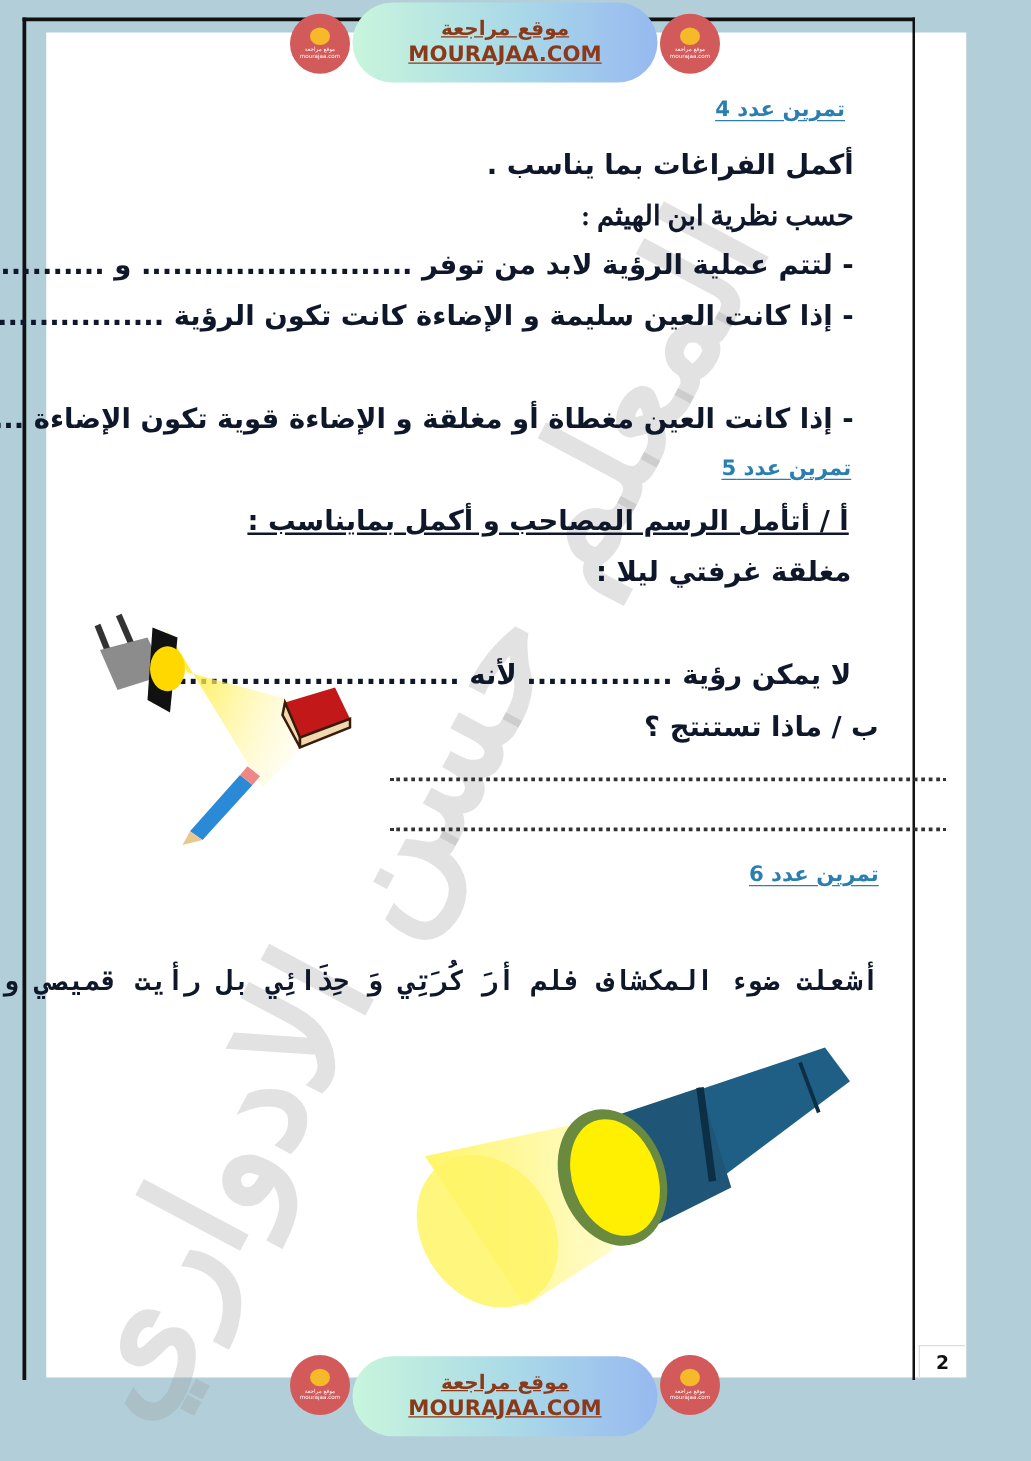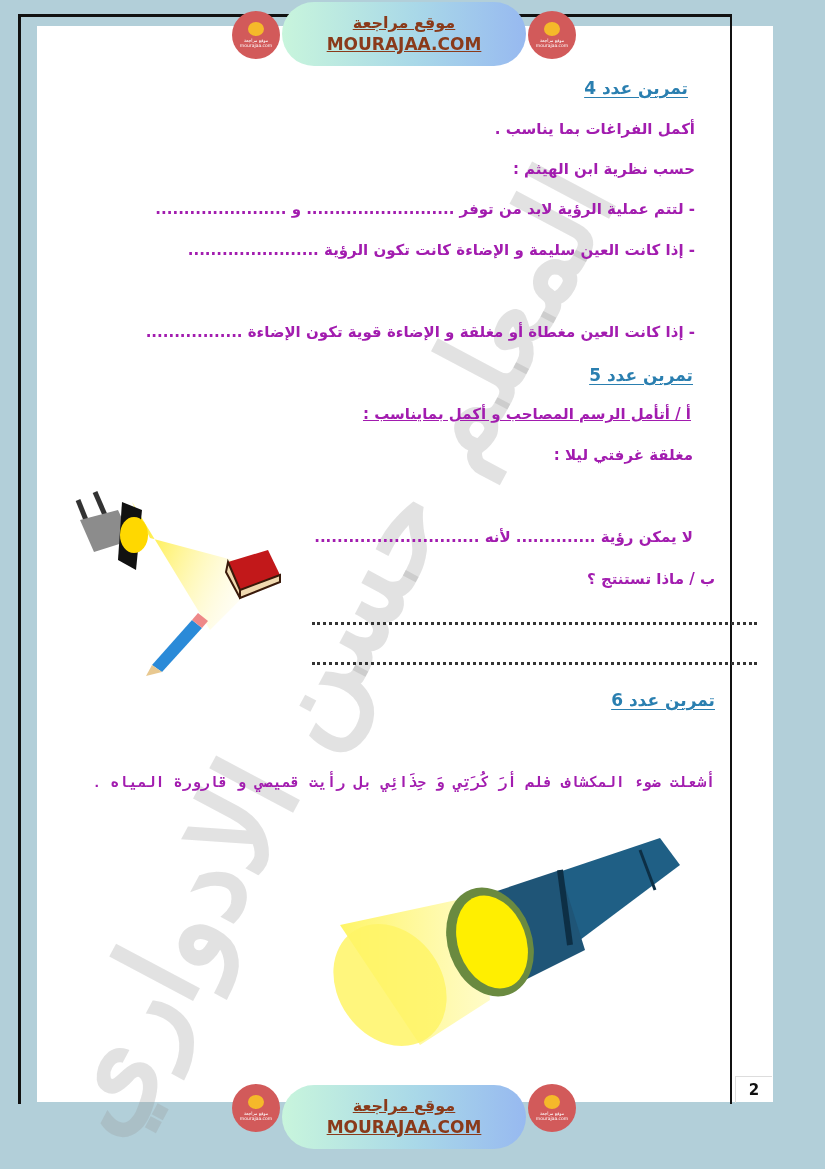--- a/index.html
+++ b/index.html
@@ -20,24 +20,24 @@
   .watermark {
     position:absolute; left:70px; top:360px; width:520px; height:580px;
     color:rgba(150,150,150,0.28);
     font-family:"DejaVu Serif", serif; font-weight:bold;
     font-size:120px; line-height:130px;
     transform:rotate(-62deg);
     transform-origin:center; white-space:nowrap;
     direction:rtl; pointer-events:none;
     display:flex; align-items:center; justify-content:center;
   }
-  .content { position:absolute; left:16px; top:0; width:767px; height:1169px; direction:rtl; }
+  .content { position:absolute; left:4px; top:0; width:767px; height:1169px; direction:rtl; }
   .line {
     position:absolute; right:65px; white-space:nowrap;
-    font-family:"DejaVu Sans", sans-serif; font-weight:bold; font-size:15px; color:#a21caf;
+    font-family:"DejaVu Sans", sans-serif; font-weight:bold; font-size:22px; color:#0f172a;
   }
   .title {
     position:absolute; white-space:nowrap;
     font-family:"DejaVu Sans", sans-serif; font-weight:bold; font-size:17px;
     color:#2a7fb0; text-decoration:underline; text-underline-offset:3px;
   }
   .dotline {
     position:absolute; left:312px; width:445px; height:0;
     border-top:3px dotted #333;
   }
@@ -85,21 +85,21 @@
 <div class="badge" style="left:528px; top:11px;">
   <div class="logo"></div>
   <div class="txt">موقع مراجعة</div>
   <div class="txt">mourajaa.com</div>
 </div>
 
 <div class="content">
 
   <div class="title" style="right:95px; top:78px;">تمرين عدد 4</div>
   <div class="line" style="right:88px; top:120px;">أكمل الفراغات بما يناسب .</div>
-  <div class="line" style="right:88px; top:160px;">حسب نظرية ابن الهيثم :</div>
+  <div class="line" style="right:88px; top:160px;font-family:Liberation Serif, serif;">حسب نظرية ابن الهيثم :</div>
   <div class="line" style="right:88px; top:200px;text-align:right;">- لتتم عملية الرؤية لابد من توفر .......................... و .......................</div>
   <div class="line" style="right:88px; top:241px;">- إذا كانت العين سليمة و الإضاءة كانت تكون الرؤية .......................</div>
   <div class="line" style="right:88px; top:323px;">- إذا كانت العين مغطاة أو مغلقة و الإضاءة قوية تكون الإضاءة .................</div>
 
   <div class="title" style="right:90px; top:365px;">تمرين عدد 5</div>
   <div class="line" style="right:92px; top:405px;text-decoration:underline;">أ / أتأمل الرسم المصاحب و أكمل بمايناسب :</div>
   <div class="line" style="right:90px; top:446px;">مغلقة غرفتي ليلا :</div>
   <div class="line" style="right:90px; top:528px;">لا يمكن رؤية ..............  لأنه .............................</div>
   <div class="line" style="right:68px; top:570px;">ب / ماذا تستنتج ؟</div>
 

